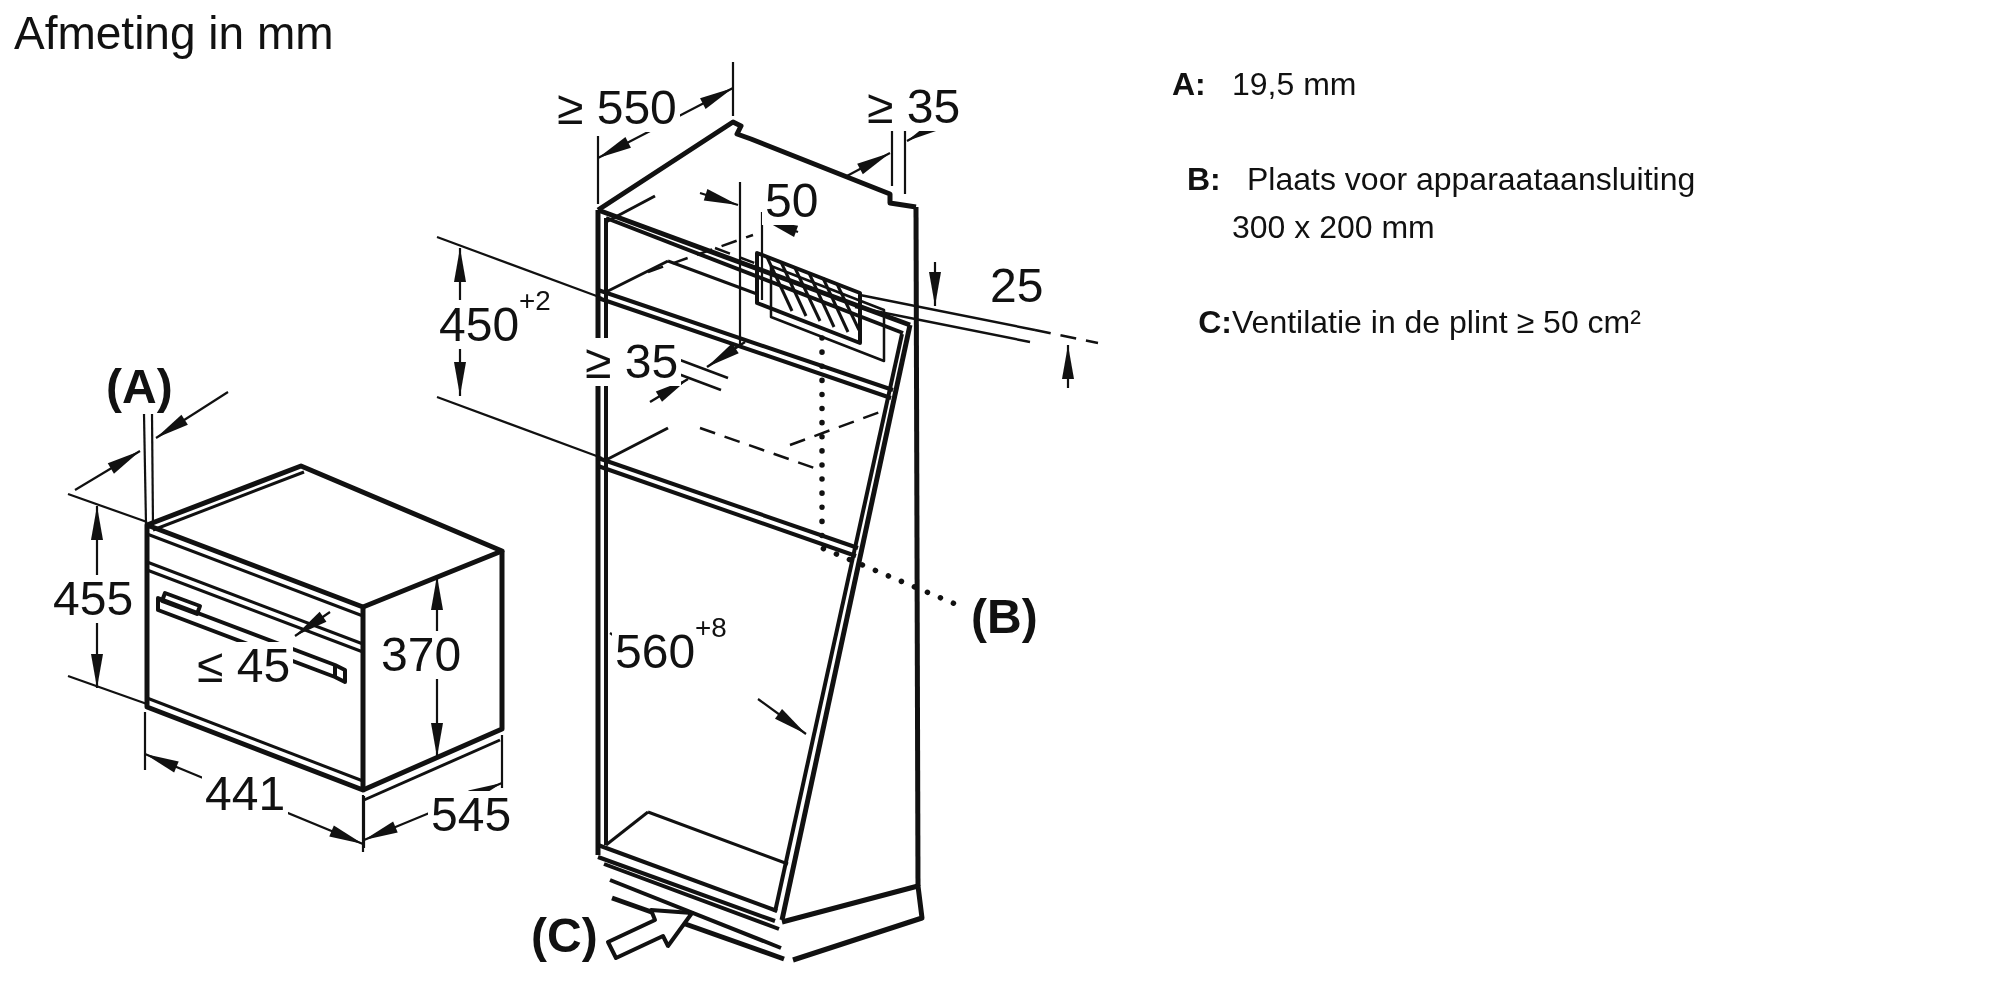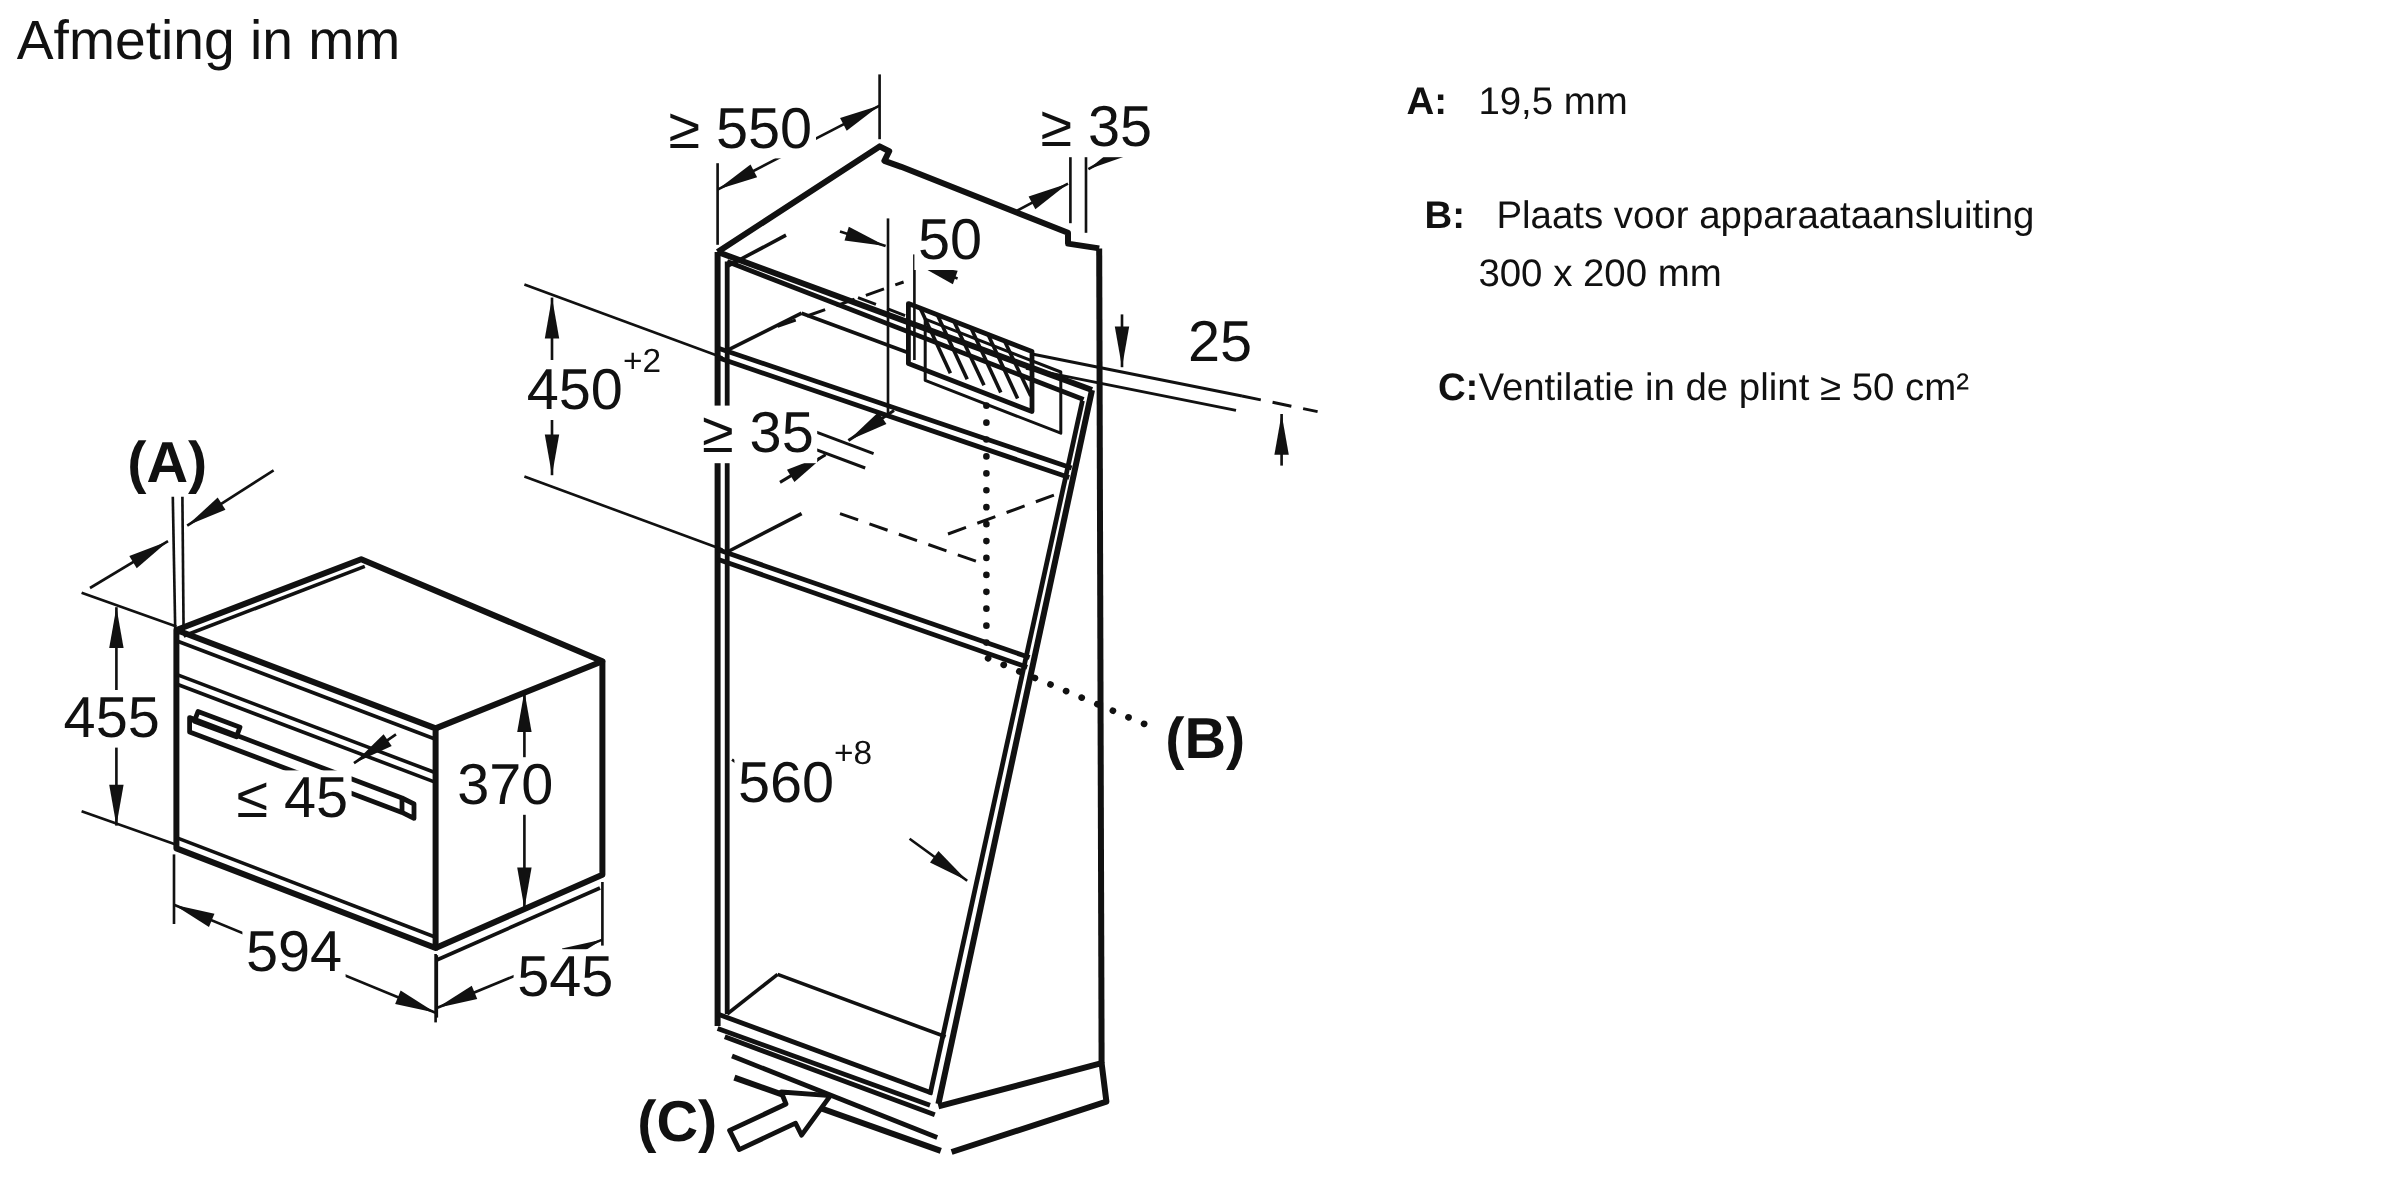--- a/index.html
+++ b/index.html
@@ -203,21 +203,21 @@
       <path d="M608,942 L655,920 L651,910 L692,913 L668,946 L663,936 L616,958 Z" fill="#fff" stroke-width="4"></path>
     </g>
   </svg>
 
   <div id="title">Afmeting in mm</div>
 
   <div class="lbl bold" style="left:103px;top:363px;">(A)</div>
   <div class="lbl" style="left:50px;top:575px;">455</div>
   <div class="lbl" style="left:378px;top:631px;">370</div>
   <div class="lbl" style="left:194px;top:642px;">≤ 45</div>
-  <div class="lbl" style="left:202px;top:770px;">594</div>
+  <div class="lbl" style="left:202px;top:770px;">441</div>
   <div class="lbl" style="left:399px;top:791px;margin-left:29px;">545</div>
 
   <div class="lbl" style="left:554px;top:84px;">≥ 550</div>
   <div class="lbl" style="left:864px;top:83px;">≥ 35</div>
   <div class="lbl" style="left:762px;top:177px;">50</div>
   <div class="lbl" style="left:952px;top:262px;margin-left:35px;">25</div>
   <div class="lbl" style="left:436px;top:301px;text-align:center;"><span>450</span><sup>+2</sup></div>
   <div class="lbl" style="left:582px;top:338px;">≥ 35</div>
   <div class="lbl" style="left:612px;top:628px;text-align:right;"><span>560</span><sup>+8</sup></div>
   <div class="lbl bold" style="left:968px;top:593px;">(B)</div>

